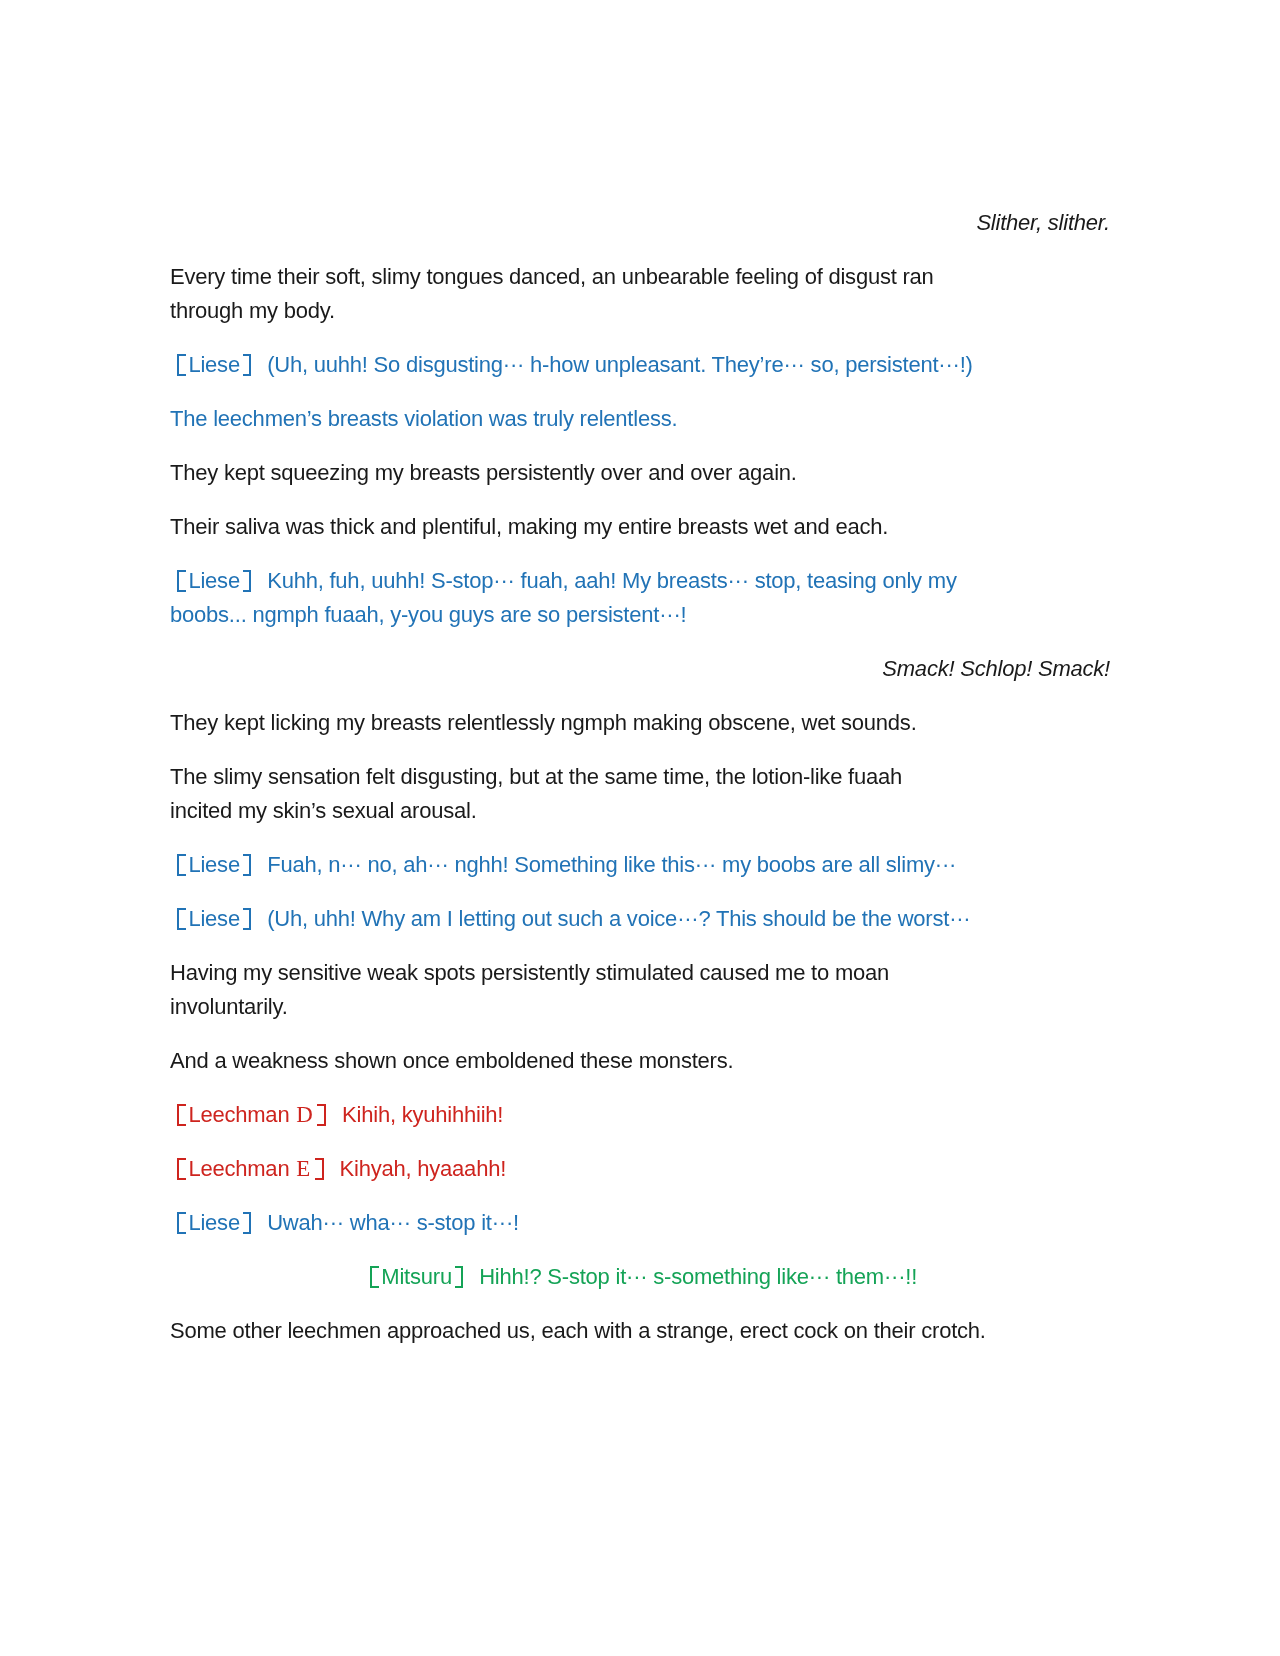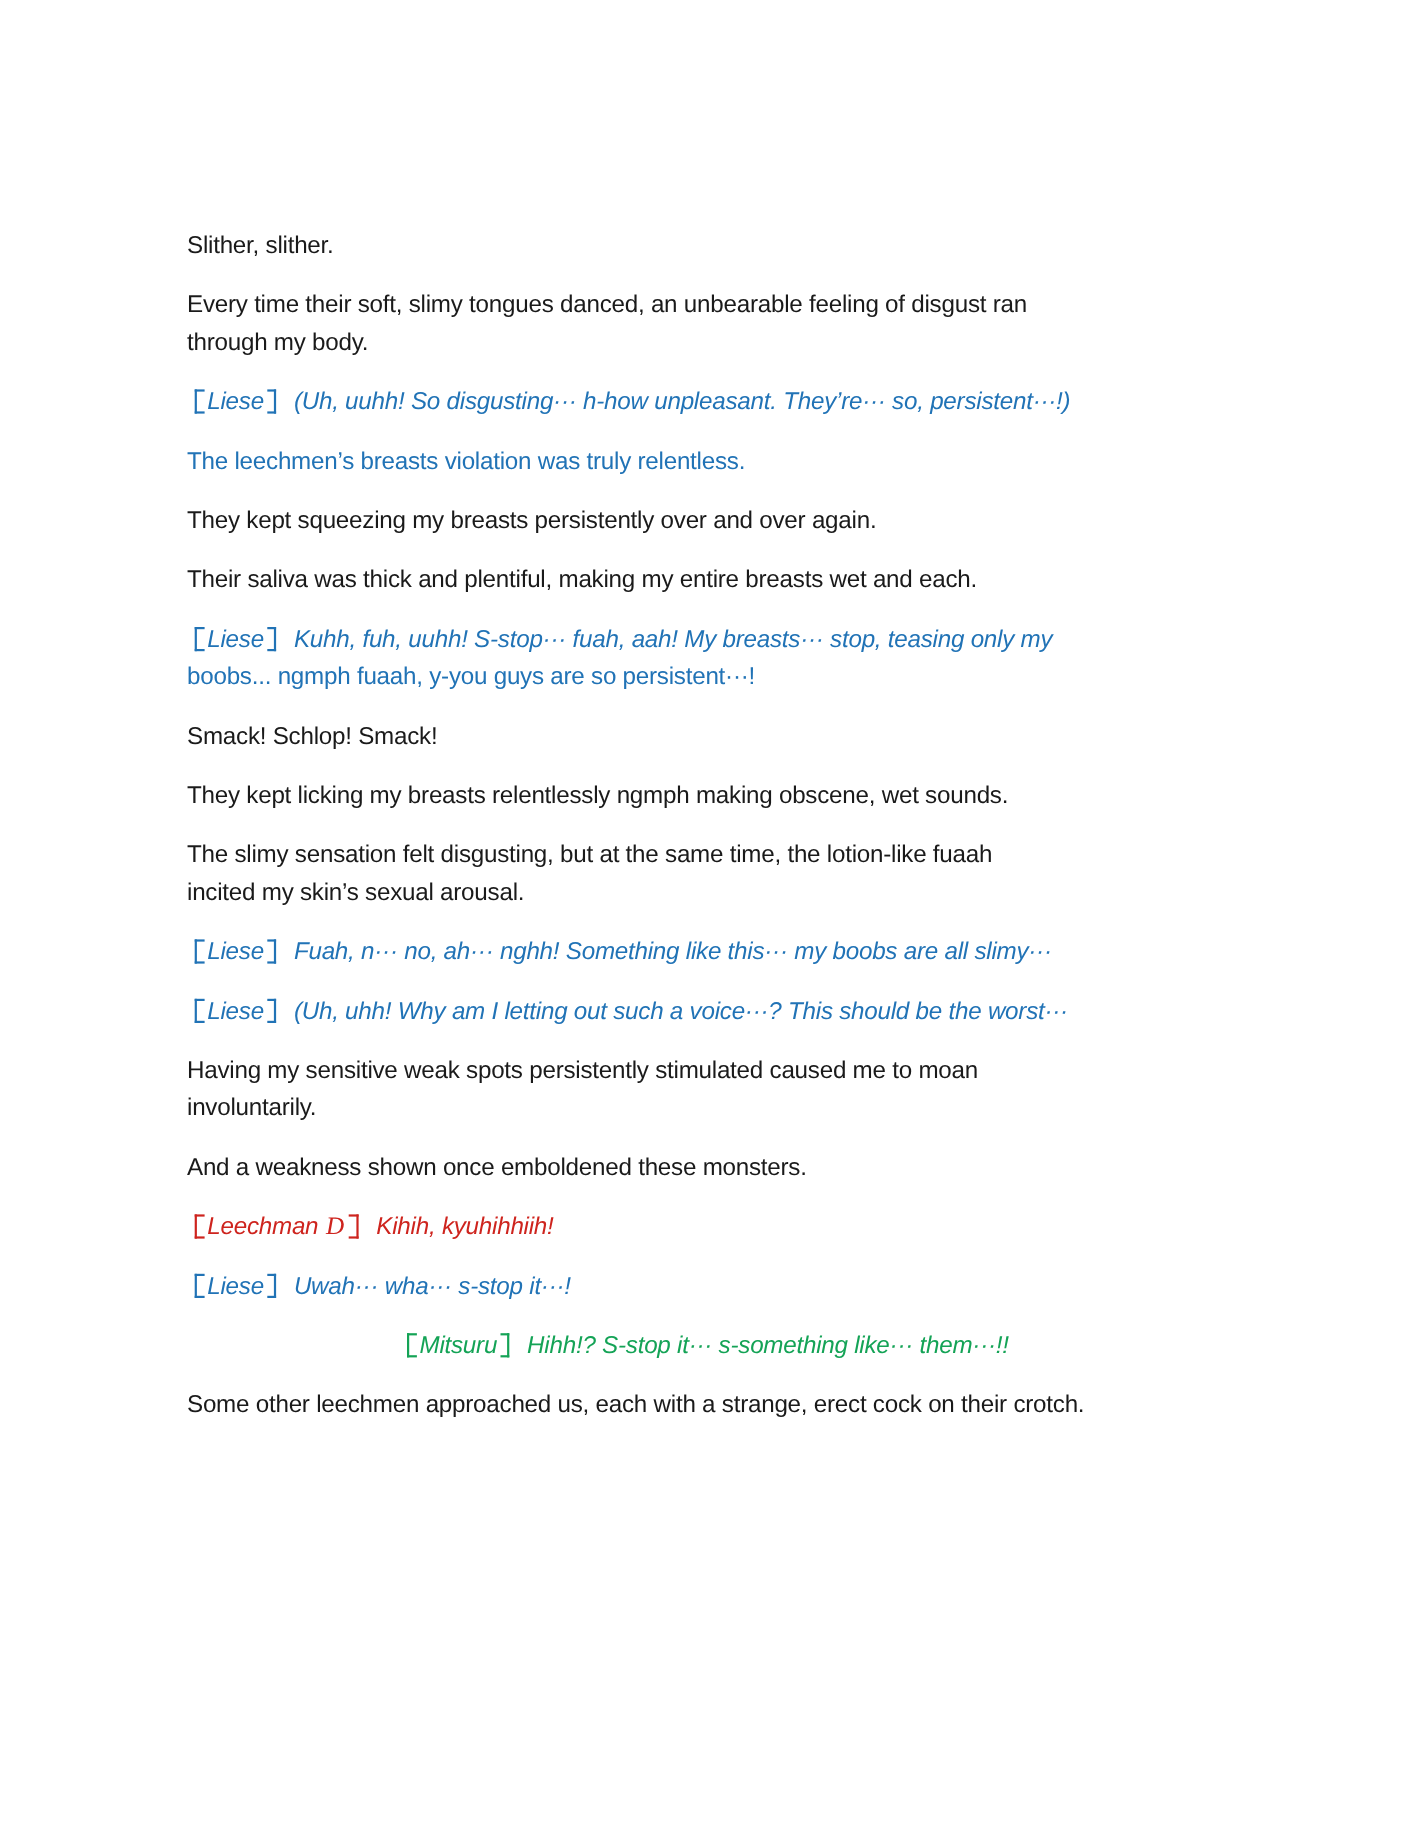--- a/index.html
+++ b/index.html
@@ -11,27 +11,27 @@
     background:#ffffff;
     padding:206px 170px 0 170px;
     font-family:"Liberation Sans","DejaVu Sans",sans-serif;
     font-size:22px;
     line-height:34px;
     letter-spacing:-0.01em;
     color:var(--black,#1a1a1a);
     overflow:hidden;
   }
   .para{margin:0 0 20px 0;}
-  .it{}
+  .it{font-style:italic;text-align:right;}
   .c-black{color:var(--black,#1a1a1a);}
   .c-blue{color:var(--blue,#2173b6);}
   .c-red{color:var(--red,#ce241e);}
   .c-green{color:var(--green,#14a356);text-align:center;}
   .ln{display:block;white-space:nowrap;}
-  .df{padding-left:7px;font-style:italic;}
+  .df{padding-left:7px;}
   .lb,.rb{
     display:inline-block;
     box-sizing:border-box;
     width:.40em;
     height:1.0em;
     border:.13em solid currentColor;
     vertical-align:-0.18em;
   }
   .lb{border-right:none;margin-right:.12em;}
   .rb{border-left:none;margin-left:.12em;}
@@ -105,20 +105,23 @@
     </p>
 
   <p class="para c-black">
       <span class="ln">And a weakness shown once emboldened these monsters.</span>
     </p>
 
   <p class="para c-red">
       <span class="ln df"><span class="lb"></span><span class="spk">Leechman</span><span class="sfx">D</span><span class="rb"></span><span class="dtx">Kihih, kyuhihhiih!</span></span>
     </p>
 
+  <p class="para c-red">
+      <span class="ln df"><span class="lb"></span><span class="spk">Leechman</span><span class="sfx">E</span><span class="rb"></span><span class="dtx">Kihyah, hyaaahh!</span></span>
+    </p>
 
   <p class="para c-blue">
       <span class="ln df"><span class="lb"></span><span class="spk">Liese</span><span class="rb"></span><span class="dtx">Uwah··· wha··· s-stop it···!</span></span>
     </p>
 
   <p class="para c-green">
       <span class="ln df"><span class="lb"></span><span class="spk">Mitsuru</span><span class="rb"></span><span class="dtx">Hihh!? S-stop it··· s-something like··· them···!!</span></span>
     </p>
 
   <p class="para c-black">

